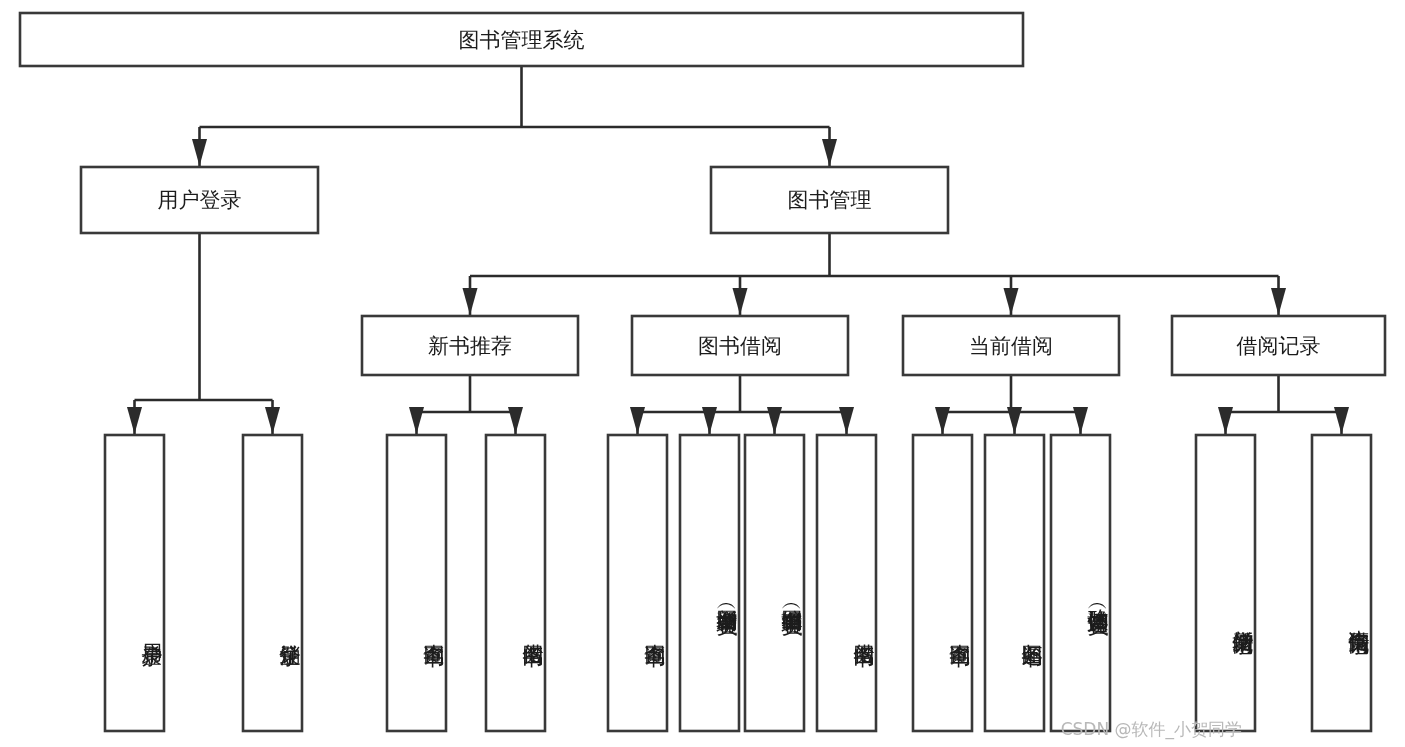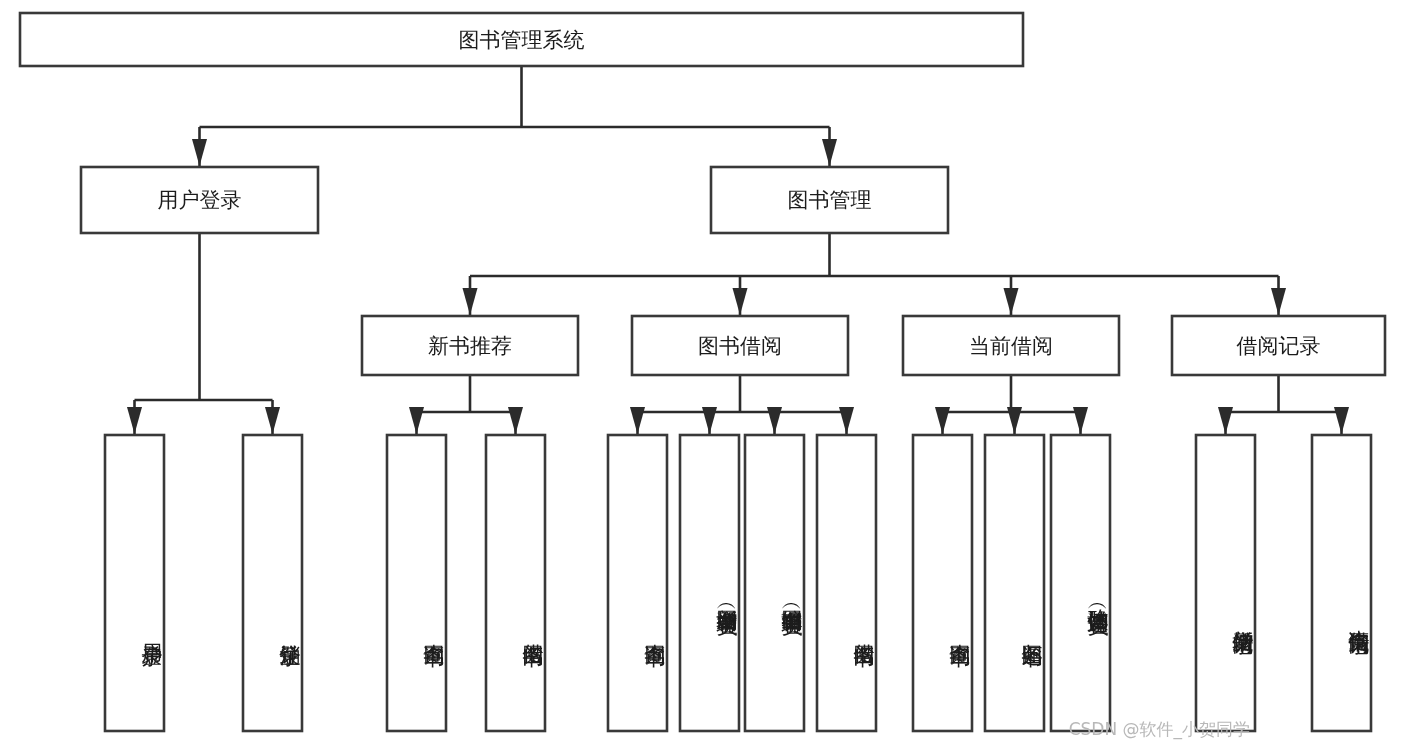--- a/index.html
+++ b/index.html
@@ -59,21 +59,21 @@
     text-orientation: upright;
     letter-spacing: 1px;
     white-space: nowrap;
     display: flex;
     align-items: flex-start;
     justify-content: center;
     pointer-events: none;
   }
   .watermark {
     position: absolute;
-    right: 20px;
+    right: 28px;
     bottom: 6px;
     font-family: "DejaVu Sans", "Liberation Sans", sans-serif;
     font-size: 17px;
     color: #b8b8b8;
     white-space: nowrap;
     margin-top: 24px;
   }
 </style>
 </head>
 <body>

